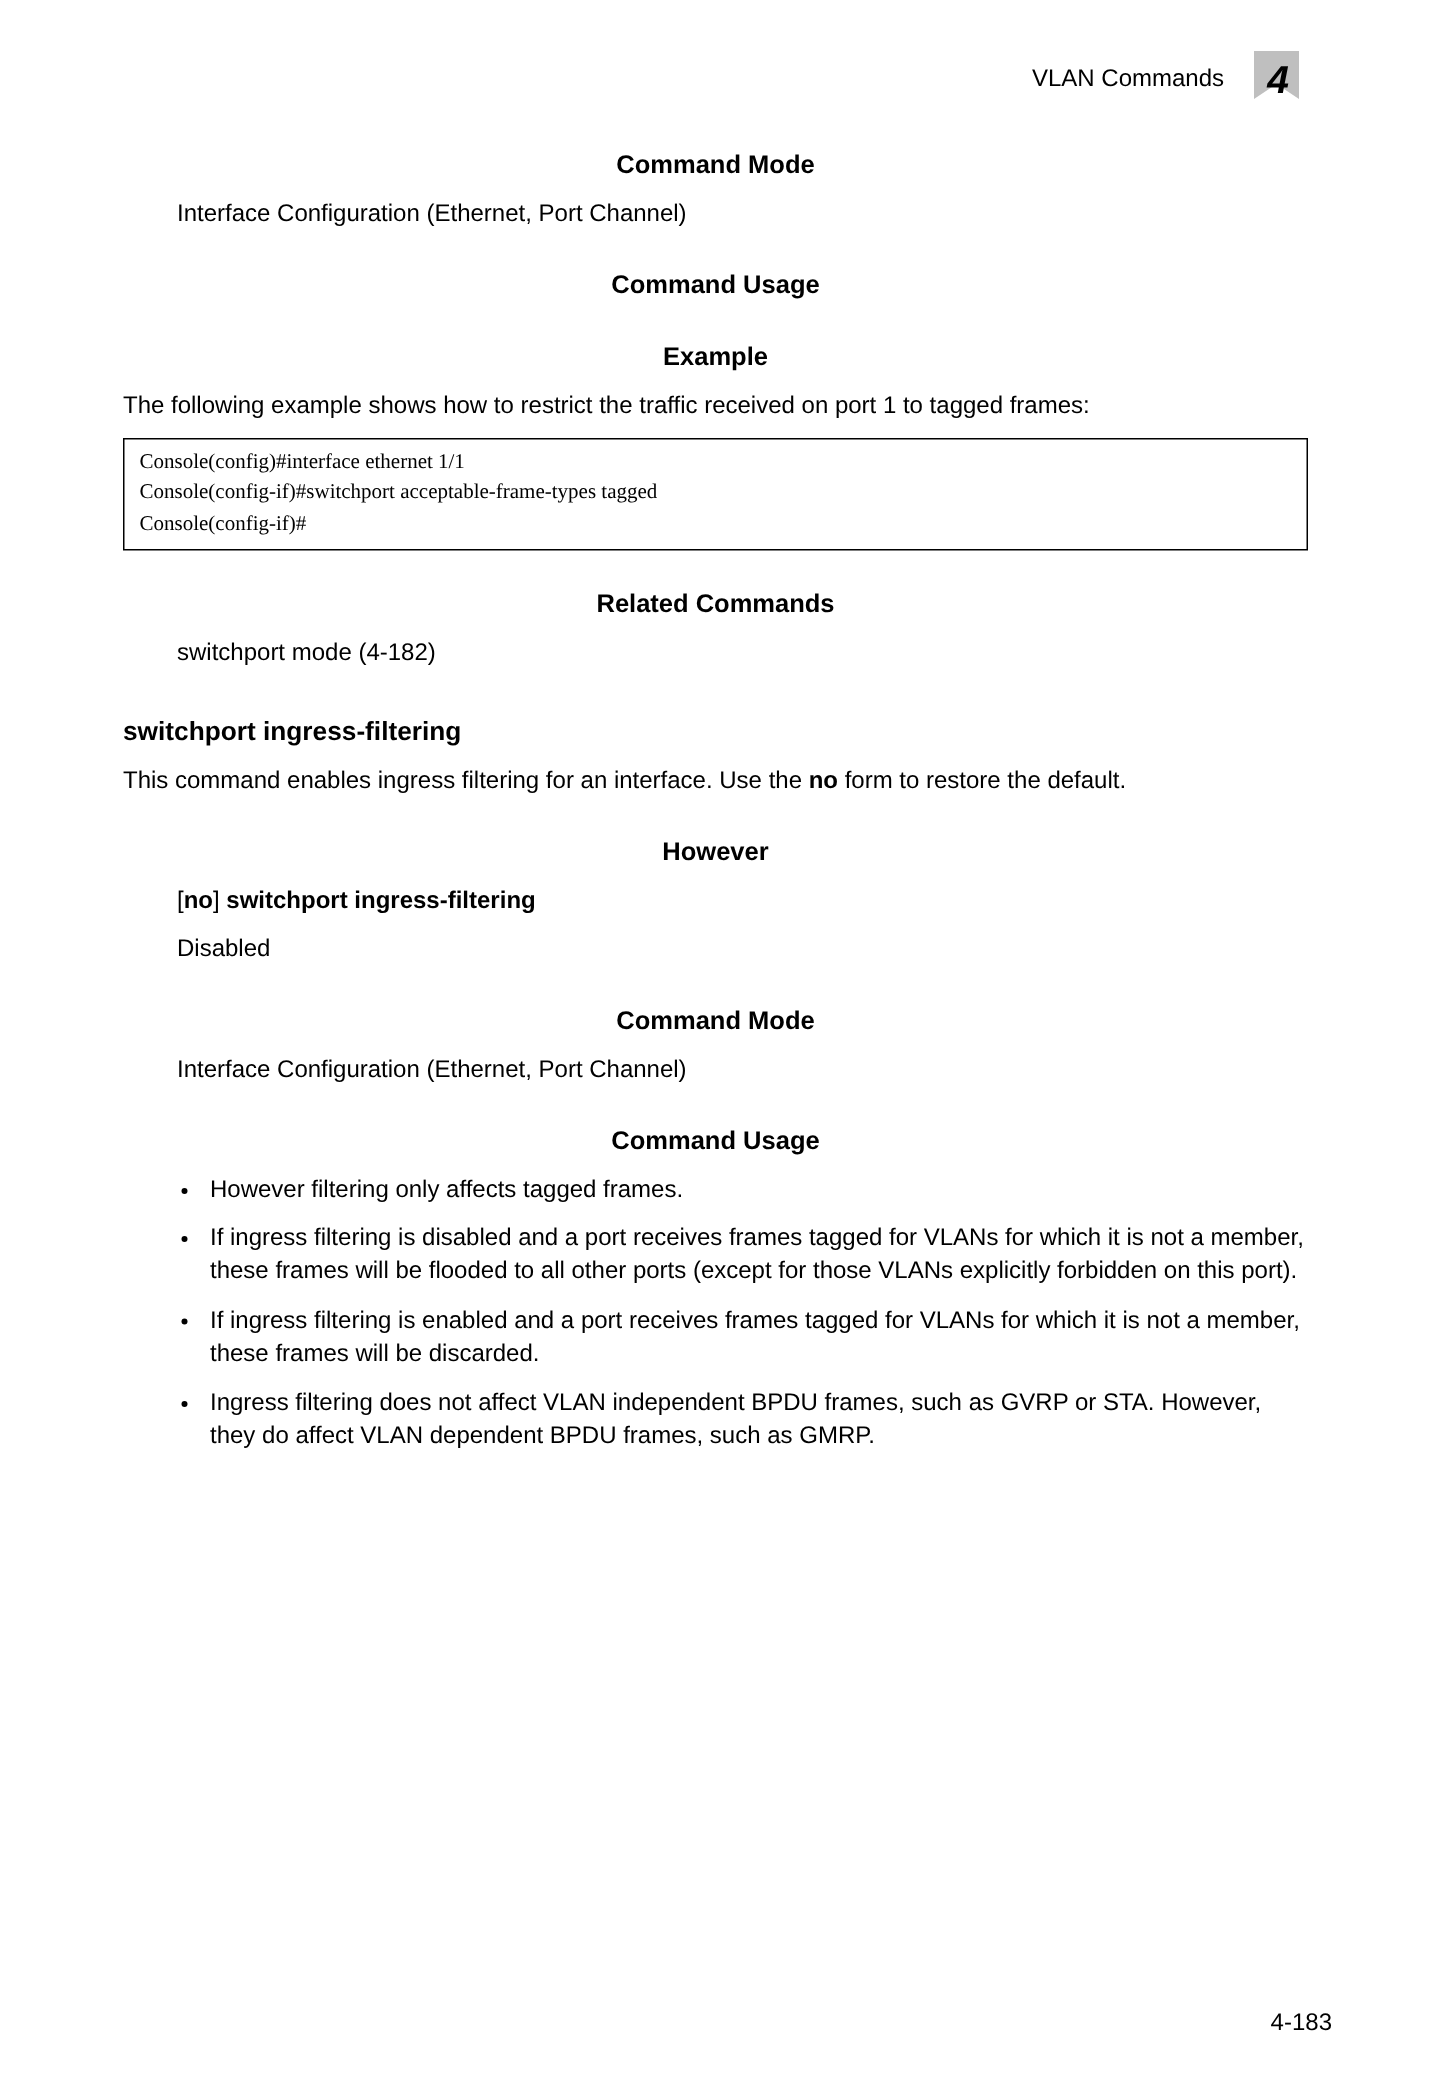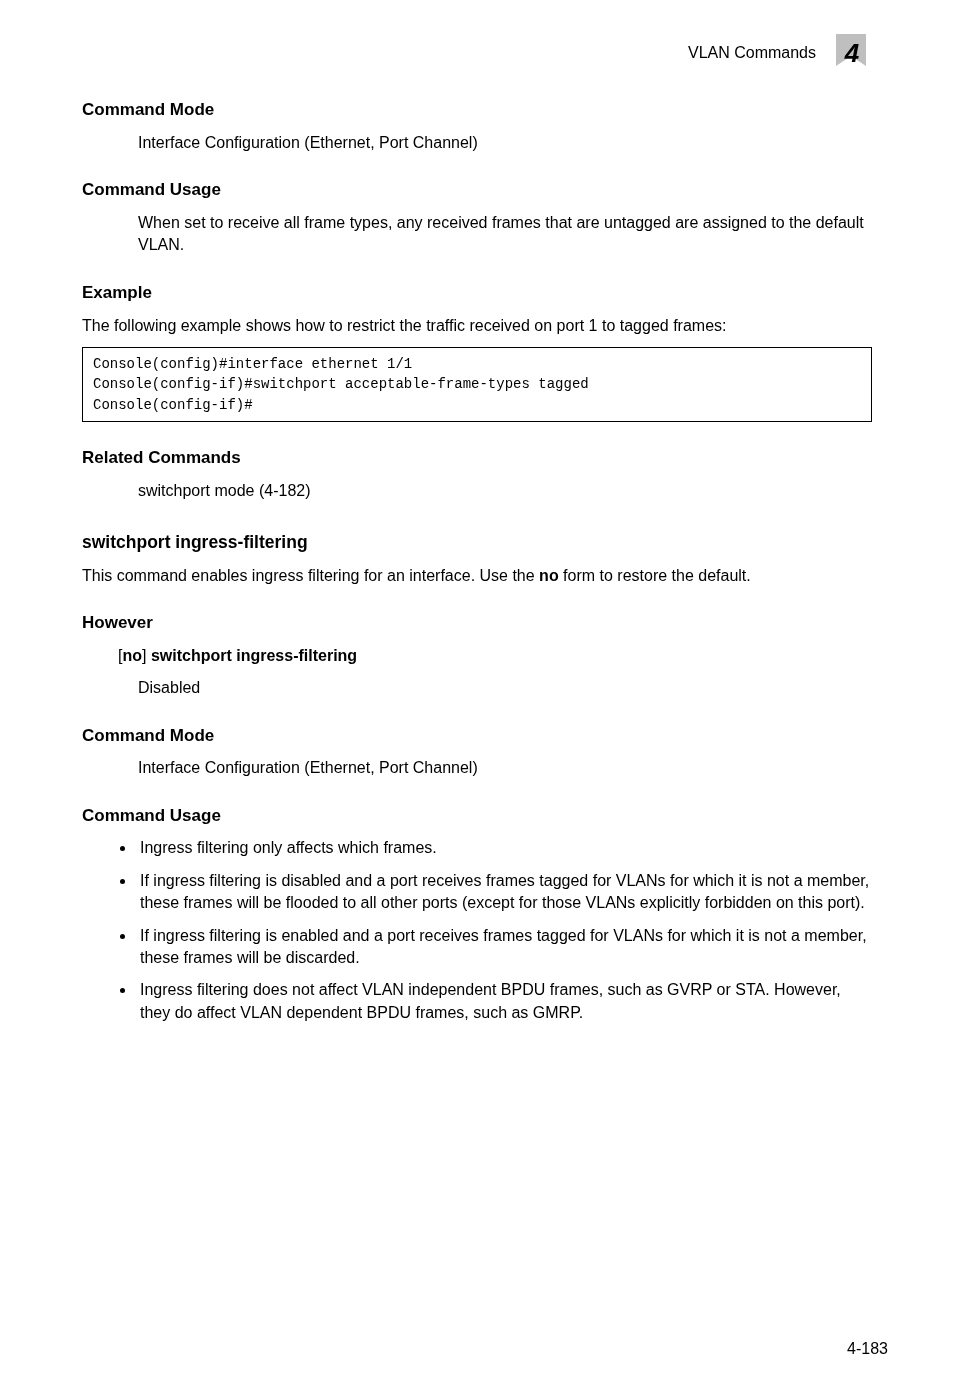--- a/index.html
+++ b/index.html
@@ -46,32 +46,33 @@
     font-style: italic;
     font-weight: 900;
     font-size: 26px;
     color: #000;
     padding-left: 2px;
   }
   h3.section {
     font-weight: bold;
     font-size: 17px;
     margin: 24px 0 8px 0;
+    text-align: center;
   }
   .indented {
-    margin-left: 56px;
+    margin-left: 36px;
   }
   p {
     margin: 10px 0;
     font-size: 16px;
   }
   .code-block {
     border: 1px solid #000;
     padding: 6px 10px;
-    font-family: Liberation Mono, monospace;
+    font-family: Liberation Serif, serif;
     font-size: 14px;
     white-space: pre;
     line-height: 1.45;
     margin: 10px 0;
   }
   h3.subsection {
     font-weight: bold;
     font-size: 17.5px;
     margin: 28px 0 6px 0;
   }
@@ -107,21 +108,20 @@
         <path d="M6 2 H36 V34 L21 24 L6 34 Z" fill="#bfbfbf"></path>
       </svg>
       <span class="num">4</span>
     </span>
   </div>
 
   <h3 class="section">Command Mode</h3>
   <p class="indented">Interface Configuration (Ethernet, Port Channel)</p>
 
   <h3 class="section">Command Usage</h3>
-  <p class="indented">When set to receive all frame types, any received frames that are untagged are assigned to the default VLAN.</p>
 
   <h3 class="section">Example</h3>
   <p>The following example shows how to restrict the traffic received on port 1 to tagged frames:</p>
 
   <div class="code-block">Console(config)#interface ethernet 1/1
 Console(config-if)#switchport acceptable-frame-types tagged
 Console(config-if)#</div>
 
   <h3 class="section">Related Commands</h3>
   <p class="indented">switchport mode (4-182)</p>
@@ -136,20 +136,20 @@
     <span>[</span><span class="bold">no</span><span>] </span><span class="bold">switchport ingress-filtering</span>
   </p>
 
   <p class="indented">Disabled</p>
 
   <h3 class="section">Command Mode</h3>
   <p class="indented">Interface Configuration (Ethernet, Port Channel)</p>
 
   <h3 class="section">Command Usage</h3>
   <ul class="bullets">
-    <li>Ingress filtering only affects which frames.</li>
+    <li>However filtering only affects tagged frames.</li>
     <li>If ingress filtering is disabled and a port receives frames tagged for VLANs for which it is not a member, these frames will be flooded to all other ports (except for those VLANs explicitly forbidden on this port).</li>
     <li>If ingress filtering is enabled and a port receives frames tagged for VLANs for which it is not a member, these frames will be discarded.</li>
     <li>Ingress filtering does not affect VLAN independent BPDU frames, such as GVRP or STA. However, they do affect VLAN dependent BPDU frames, such as GMRP.</li>
   </ul>
 
   <div class="page-number">4-183</div>
 </div>
 
 </body></html>

